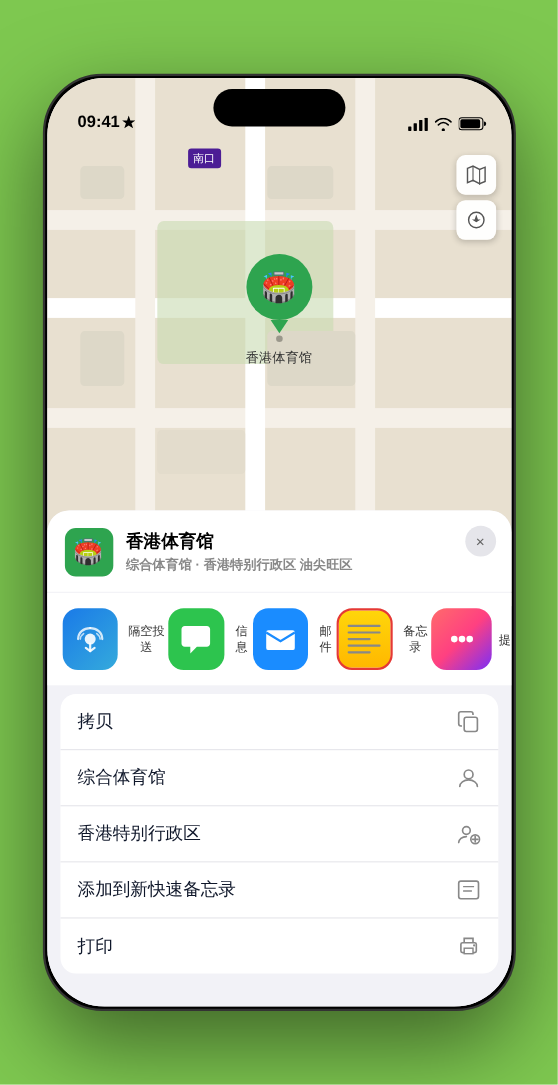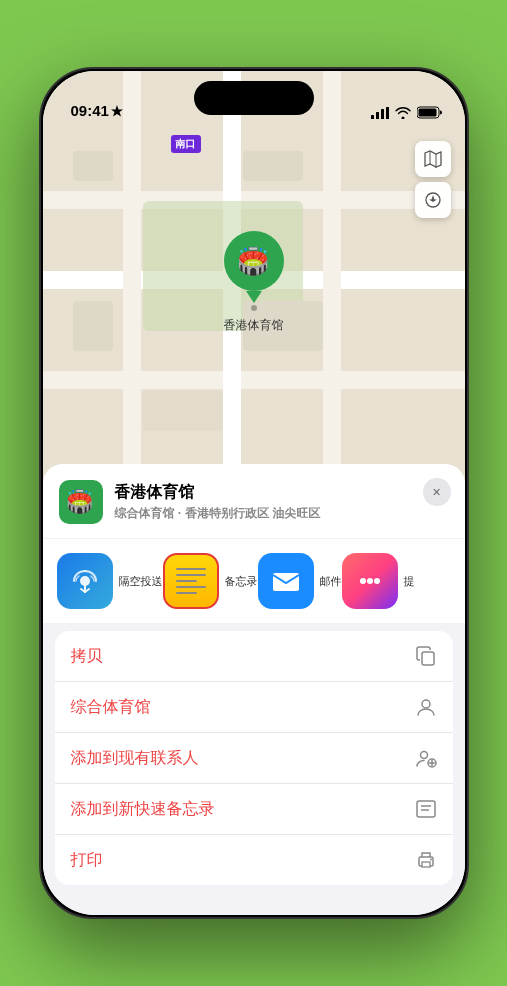--- a/index.html
+++ b/index.html
@@ -93,26 +93,26 @@
       background: #ddd8c8;
       border-radius: 4px;
     }
     .map-green-block {
       position: absolute;
       background: #c8dab0;
       border-radius: 6px;
     }
     .map-label {
       position: absolute;
-      background: #6d28d9;
+      background: #4c1d95;
       color: #fff;
       font-size: 10px;
       padding: 2px 5px;
       border-radius: 3px;
-      font-weight: 700;
+      font-weight: 400;
       text-align: center;
     }
     
     .map-controls {
       position: absolute;
       top: 70px;
       right: 14px;
       display: flex;
       flex-direction: column;
       gap: 1px;
@@ -301,21 +301,21 @@
       display: flex;
       align-items: center;
       justify-content: space-between;
       padding: 14px 16px;
       border-bottom: 0.5px solid #e5e5ea;
       cursor: pointer;
     }
     .action-item:last-child { border-bottom: none; }
     .action-text {
       font-size: 16px;
-      color: #ef4444;
+      color: #0f172a;
     }
     .action-icon {
       color: #888;
       font-size: 20px;
     }
     
     svg { display: block; }
   </style>
 </head>
 <body>
@@ -419,45 +419,53 @@
               <path d="M16 6 C22 6 27 10 27 16" stroke="rgba(255,255,255,0.8)" stroke-width="2" fill="none" stroke-linecap="round"></path>
               <path d="M10 11 C8 12.5 7 14.2 7 16" stroke="rgba(255,255,255,0.7)" stroke-width="1.5" fill="none" stroke-linecap="round"></path>
               <path d="M22 11 C24 12.5 25 14.2 25 16" stroke="rgba(255,255,255,0.7)" stroke-width="1.5" fill="none" stroke-linecap="round"></path>
               <line x1="16" y1="20" x2="16" y2="27" stroke="rgba(255,255,255,0.9)" stroke-width="2" stroke-linecap="round"></line>
               <path d="M12 24 L16 27 L20 24" stroke="rgba(255,255,255,0.9)" stroke-width="2" fill="none" stroke-linecap="round" stroke-linejoin="round"></path>
             </svg>
           </div>
           <span class="share-label">隔空投送</span>
         </div>
 
+        <div class="share-item">
+          <div class="share-icon-wrap messages">
+            <svg width="34" height="34" viewBox="0 0 34 34" fill="none">
+              <path d="M4 8C4 6.3 5.3 5 7 5H27C28.7 5 30 6.3 30 8V21C30 22.7 28.7 24 27 24H18L12 30V24H7C5.3 24 4 22.7 4 21V8Z" fill="white"></path>
+            </svg>
+          </div>
+          <span class="share-label">信息</span>
+        </div>
+
+        <div class="share-item">
+          <div class="share-icon-wrap mail">
+            <svg width="34" height="34" viewBox="0 0 34 34" fill="none">
+              <rect x="4" y="9" width="26" height="18" rx="2" fill="white"></rect>
+              <path d="M4 11L17 19L30 11" stroke="#1a8cff" stroke-width="2" fill="none"></path>
+            </svg>
+          </div>
+          <span class="share-label">邮件</span>
+        </div>
 
         <div class="share-item">
           <div class="share-icon-wrap notes">
             <div class="notes-lines">
               <div class="notes-line"></div>
               <div class="notes-line"></div>
               <div class="notes-line short"></div>
               <div class="notes-line"></div>
               <div class="notes-line short"></div>
             </div>
           </div>
           <span class="share-label">备忘录</span>
         </div>
 
         <div class="share-item">
-          <div class="share-icon-wrap mail">
-            <svg width="34" height="34" viewBox="0 0 34 34" fill="none">
-              <rect x="4" y="9" width="26" height="18" rx="2" fill="white"></rect>
-              <path d="M4 11L17 19L30 11" stroke="#1a8cff" stroke-width="2" fill="none"></path>
-            </svg>
-          </div>
-          <span class="share-label">邮件</span>
-        </div>
-
-        <div class="share-item">
           <div class="share-icon-wrap more">
             <svg width="34" height="34" viewBox="0 0 34 34" fill="none">
               <circle cx="10" cy="17" r="3" fill="white"></circle>
               <circle cx="17" cy="17" r="3" fill="white"></circle>
               <circle cx="24" cy="17" r="3" fill="white"></circle>
             </svg>
           </div>
           <span class="share-label">提</span>
         </div>
       </div>
@@ -478,21 +486,21 @@
           <span class="action-text">综合体育馆</span>
           <span class="action-icon">
             <svg width="22" height="22" viewBox="0 0 22 22" fill="none">
               <circle cx="11" cy="8" r="4" stroke="#888" stroke-width="1.5"></circle>
               <path d="M3 19C3 15.7 6.6 13 11 13s8 2.7 8 6" stroke="#888" stroke-width="1.5" stroke-linecap="round"></path>
             </svg>
           </span>
         </div>
 
         <div class="action-item">
-          <span class="action-text">添加到现有联系人</span>
+          <span class="action-text">香港特别行政区</span>
           <span class="action-icon">
             <svg width="22" height="22" viewBox="0 0 22 22" fill="none">
               <circle cx="9" cy="8" r="3.5" stroke="#888" stroke-width="1.5"></circle>
               <path d="M2 19C2 16 5.1 13.5 9 13.5" stroke="#888" stroke-width="1.5" stroke-linecap="round"></path>
               <circle cx="17" cy="16" r="4" stroke="#888" stroke-width="1.5"></circle>
               <line x1="17" y1="13.5" x2="17" y2="18.5" stroke="#888" stroke-width="1.5" stroke-linecap="round"></line>
               <line x1="14.5" y1="16" x2="19.5" y2="16" stroke="#888" stroke-width="1.5" stroke-linecap="round"></line>
             </svg>
           </span>
         </div>

